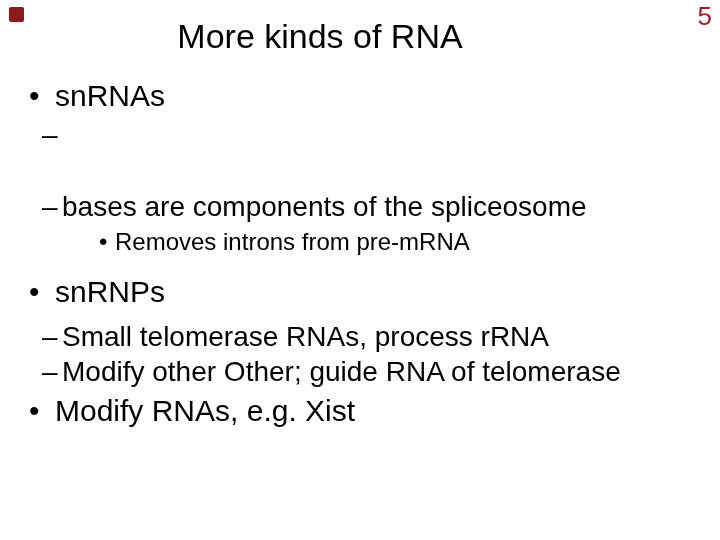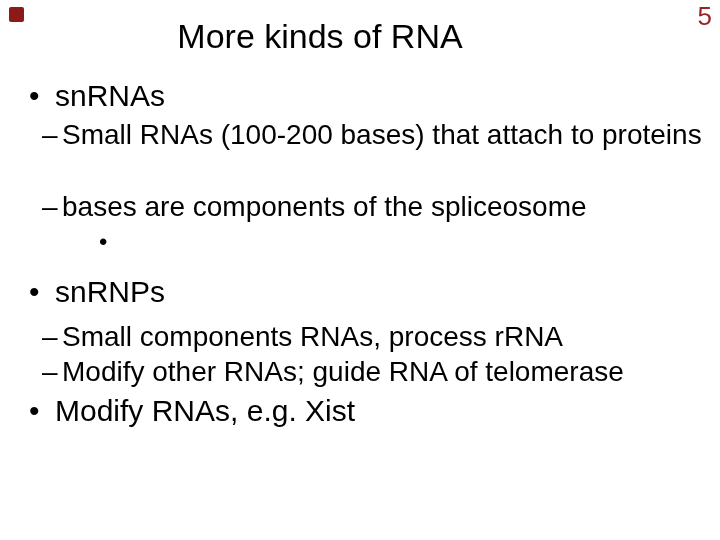--- a/index.html
+++ b/index.html
@@ -72,53 +72,55 @@
   <div class="row l1" style="top:79px">
     <span class="marker">•</span>
     <div class="txt">
         <div>snRNAs</div>
       </div>
   </div>
 
   <div class="row l2" style="top:120px">
     <span class="marker">–</span>
     <div class="txt">
-      <div>Small RNAs (100-200 bases) that attach to proteins</div>
     </div>
   </div>
 
   <div class="row l2" style="top:192px">
     <span class="marker">–</span>
     <div class="txt">
         <div>bases are components of the spliceosome</div>
       </div>
   </div>
 
   <div class="row l3" style="top:228px">
     <span class="marker">•</span>
+    <div class="txt">
+        <div>Removes introns from pre-mRNA</div>
+      </div>
   </div>
 
   <div class="row l1" style="top:275px">
     <span class="marker">•</span>
     <div class="txt">
         <div>snRNPs</div>
       </div>
   </div>
 
   <div class="row l2" style="top:322px">
     <span class="marker">–</span>
     <div class="txt">
-        <div>Small components RNAs, process rRNA</div>
+        <div>Small telomerase RNAs, process rRNA</div>
       </div>
   </div>
 
   <div class="row l2" style="top:357px">
     <span class="marker">–</span>
     <div class="txt">
-        <div>Modify other RNAs; guide RNA of telomerase</div>
+        <div>Modify other Other; guide RNA of telomerase</div>
       </div>
   </div>
 
   <div class="row l1" style="top:394px">
     <span class="marker">•</span>
     <div class="txt">
         <div>Modify RNAs, e.g. Xist</div>
       </div>
   </div>
 

